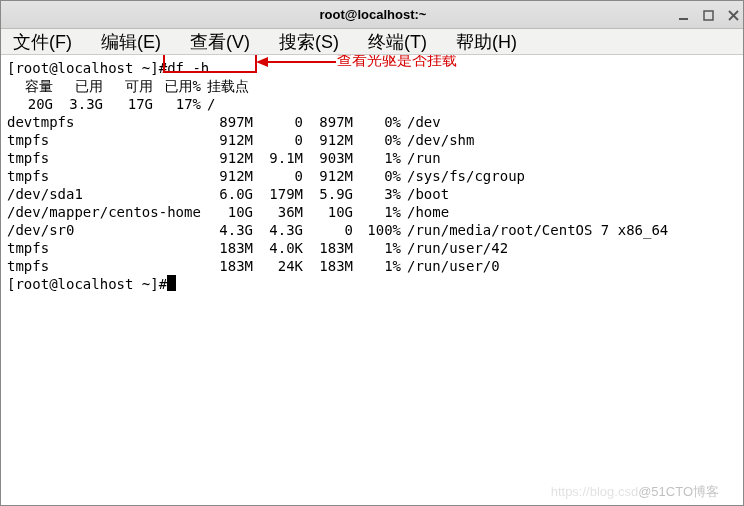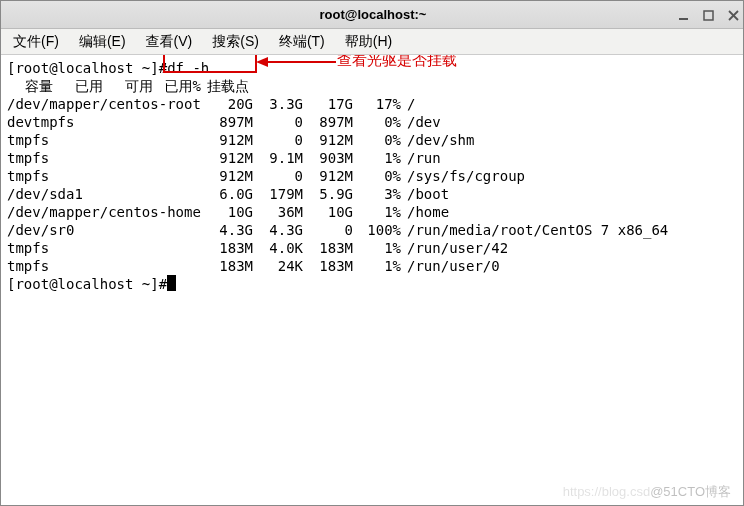--- a/index.html
+++ b/index.html
@@ -42,22 +42,22 @@
     height: 11px;
     cursor: pointer;
   }
   .menubar {
     height: 26px;
     background: #f2f2f0;
     border-bottom: 1px solid #ccc;
     display: flex;
     align-items: center;
     padding: 0 6px;
-    font-size: 14px;
-    gap: 8px;
+    font-size: 18px;
+    gap: 17px;
   }
   .menu-item {
     padding: 3px 6px;
     cursor: pointer;
   }
   .terminal {
     flex: 1;
     background: #fff;
     color: #000;
     font-family: "DejaVu Sans Mono", "Courier New", monospace;
@@ -93,21 +93,21 @@
   }
   .annot-text {
     position: absolute;
     color: #d60000;
     font-size: 15px;
     font-family: Liberation Sans, sans-serif;
     pointer-events: none;
   }
   .watermark {
     position: absolute;
-    right: 14px;
+    right: 26px;
     bottom: 6px;
     font-size: 13px;
     color: rgba(0,0,0,0.25);
     font-family: sans-serif;
     margin-left: 24px;
   }
   .watermark .faint { color: rgba(0,0,0,0.12); }
 </style>
 </head>
 <body>
@@ -151,21 +151,20 @@
     </div>
     <div class="row">
       <span class="c-size">容量</span>
       <span class="c-used">已用</span>
       <span class="c-avail">可用</span>
       <span class="c-pct">已用%</span>
       <span class="c-mnt">挂载点</span>
     </div>
     <div id="df-rows">
         <div class="row">
-          <span class="c-fs">/dev/mapper/centos-root</span>
           <span class="c-size">20G</span>
           <span class="c-used">3.3G</span>
           <span class="c-avail">17G</span>
           <span class="c-pct">17%</span>
           <span class="c-mnt">/</span>
         </div>
         <div class="row">
           <span class="c-fs">devtmpfs</span>
           <span class="c-size">897M</span>
           <span class="c-used">0</span>

